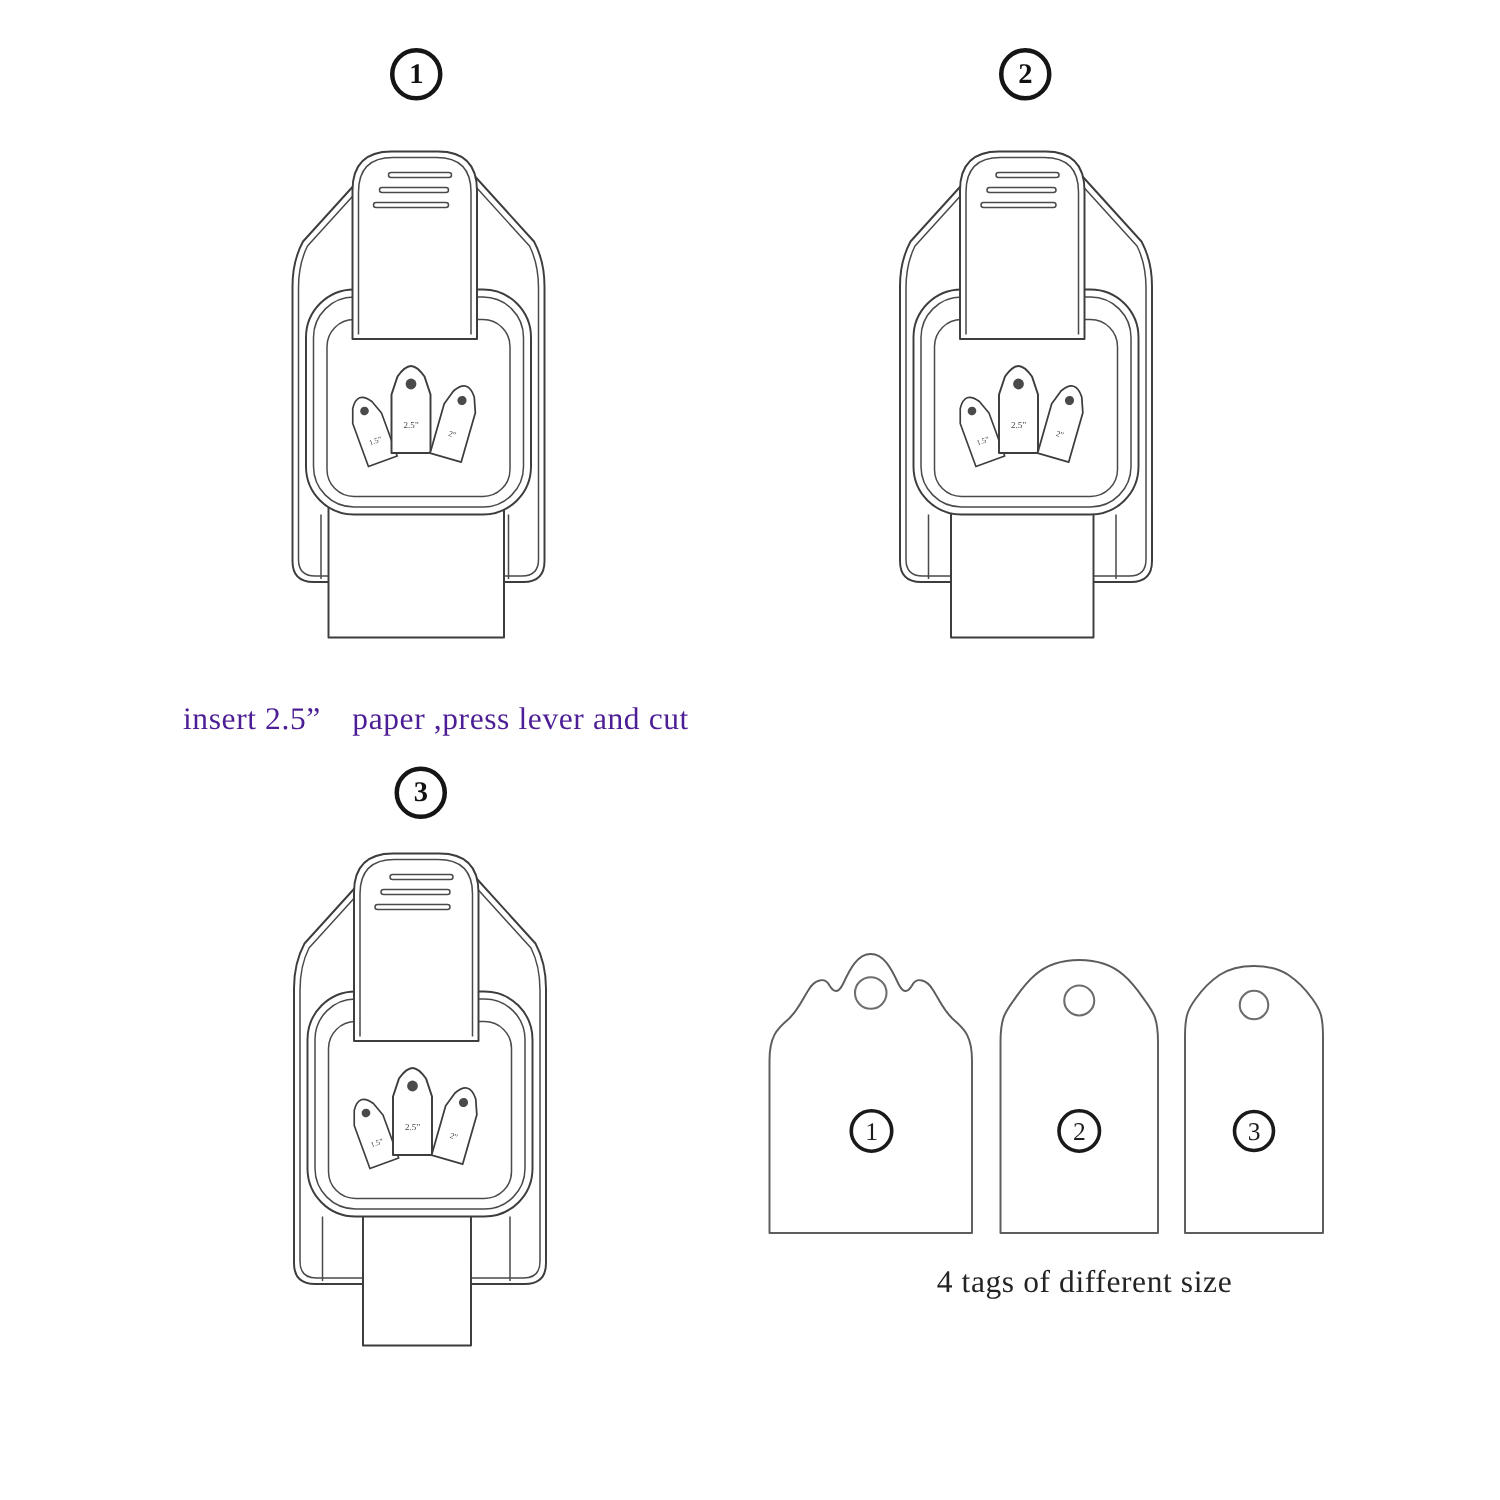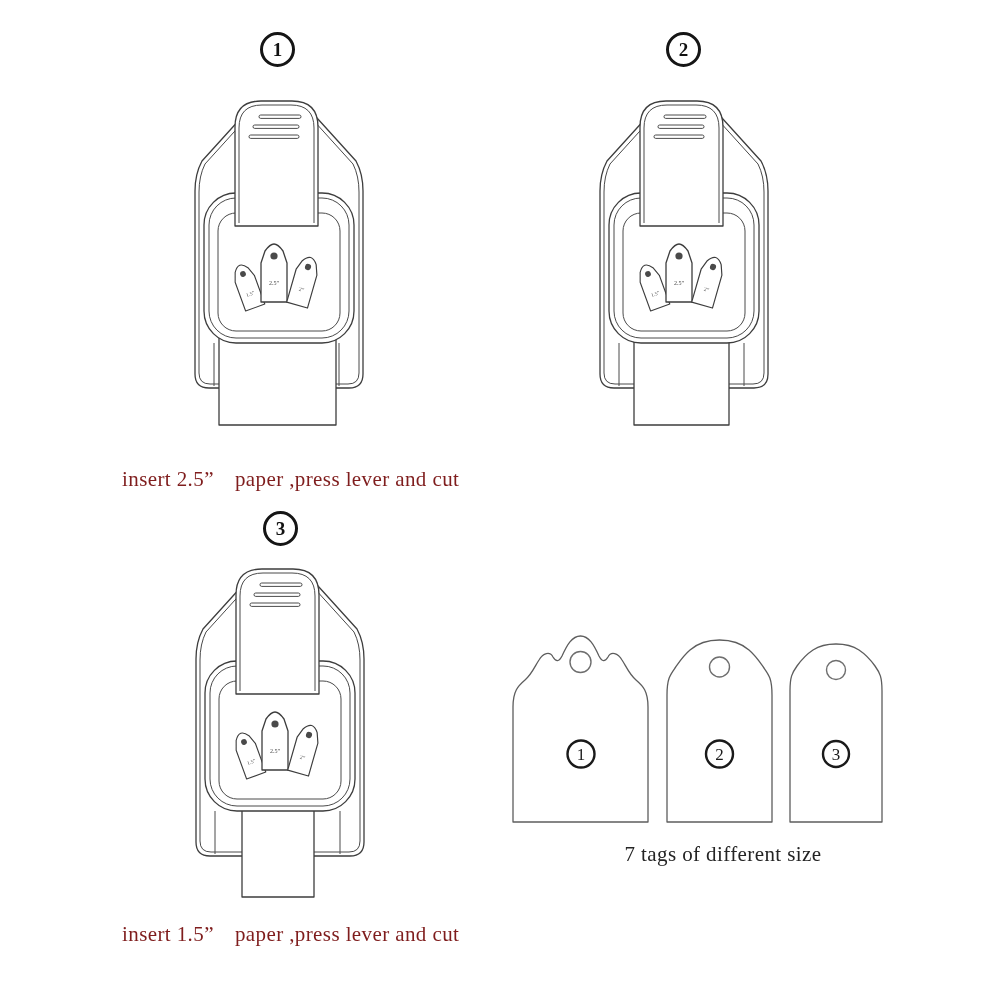--- a/index.html
+++ b/index.html
@@ -3,21 +3,21 @@
 <meta charset="utf-8">
 <style>
   html,body{margin:0;padding:0;background:#fff;}
   #page{position:relative;width:1000px;height:1000px;background:#ffffff;overflow:hidden;
         font-family:"Liberation Serif",serif;color:#242424;}
 
   .badge{position:absolute;width:29px;height:29px;border:3px solid #151515;border-radius:50%;
          display:flex;align-items:center;justify-content:center;
          font-weight:bold;font-size:19px;color:#111;background:#fff;}
 
-  .caption{position:absolute;font-size:21px;letter-spacing:.4px;white-space:nowrap;color:#7f1d1d;font-family:Liberation Serif, serif;}
+  .caption{position:absolute;font-size:21px;letter-spacing:.4px;white-space:nowrap;color:#4c1d95;font-family:Liberation Serif, serif;}
   .cap-rest{margin-left:21px;}
 
   .tags-label{position:absolute;font-size:21px;letter-spacing:.4px;text-align:center;color:#242424;}
 
   .dev{position:absolute;}
 
   
   .ln{stroke:#3d3d3d;stroke-width:1.3;fill:none;stroke-linejoin:round;stroke-linecap:round;}
   .ln2{stroke:#4a4a4a;stroke-width:1;fill:none;stroke-linejoin:round;}
   .fw{fill:#ffffff;}
@@ -141,23 +141,20 @@
     </g>
     <path class="ln fw" d="M46,131 L46,32 Q46,6 72,6 L103,6 Q129,6 129,32 L129,131 Z"></path>
     <path class="ln2" d="M50,128 L50,33 Q50,10 73,10 L102,10 Q125,10 125,33 L125,128"></path>
     <g>
       <rect class="ln2" x="70" y="20" width="42" height="3.4" rx="1.7"></rect>
       <rect class="ln2" x="64" y="30" width="46" height="3.4" rx="1.7"></rect>
       <rect class="ln2" x="60" y="40" width="50" height="3.4" rx="1.7"></rect>
     </g>
   </svg>
 
-  <div class="caption" style="left:122px;top:922px">
-    <span class="cap-size">insert 1.5”</span><span class="cap-rest">paper ,press lever and cut</span>
-  </div>
 
   <svg class="dev" style="left:505px;top:613px" width="390" height="215" viewBox="0 0 390 215">
 
     <g>
       <path class="bigtag" d="M8,209 L8,94 C8,78 13,73 20,67 C27,61 30,53 34,47 C38,40 45,38 48,44 C51,49 54,49 57,43 C62,32 67,23 75.5,23 C84,23 89,32 94,43 C97,49 100,49 103,44 C106,38 113,40 117,47 C121,53 124,61 131,67 C138,73 143,78 143,94 L143,209 Z"></path>
       <circle class="hole-big" cx="75.5" cy="49" r="10.5"></circle>
       <circle class="numcirc" cx="76" cy="141" r="13.5"></circle>
       <text class="tagnum" x="76" y="147">1</text>
     </g>
 
@@ -169,15 +166,15 @@
     </g>
 
     <g>
       <path class="bigtag" d="M285,209 L285,78 C285,64 287,60 292,53 C297,46 302,41 308,37 C314,33 323,31 331,31 C339,31 348,33 354,37 C360,41 365,46 370,53 C375,60 377,64 377,78 L377,209 Z"></path>
       <circle class="hole-big" cx="331" cy="57" r="9.5"></circle>
       <circle class="numcirc" cx="331" cy="141" r="13"></circle>
       <text class="tagnum" x="331" y="147">3</text>
     </g>
   </svg>
 
-  <div class="tags-label" style="left:553px;top:842px;width:340px">7 tags of different size</div>
+  <div class="tags-label" style="left:553px;top:842px;width:340px">4 tags of different size</div>
 
 </div>
 
 </body></html>

